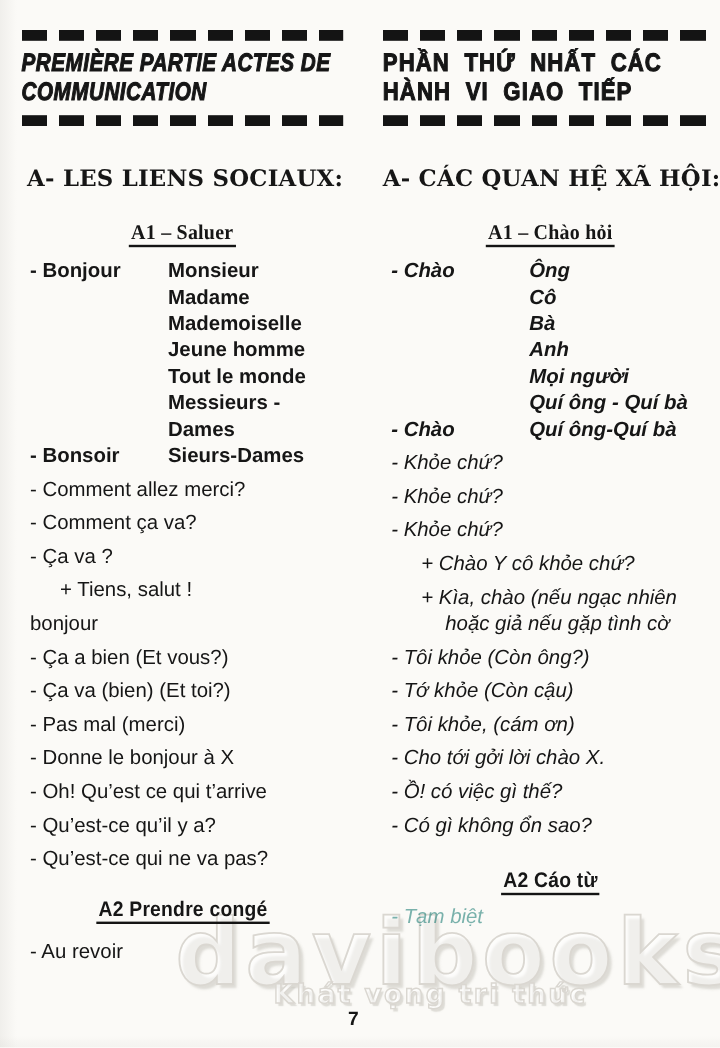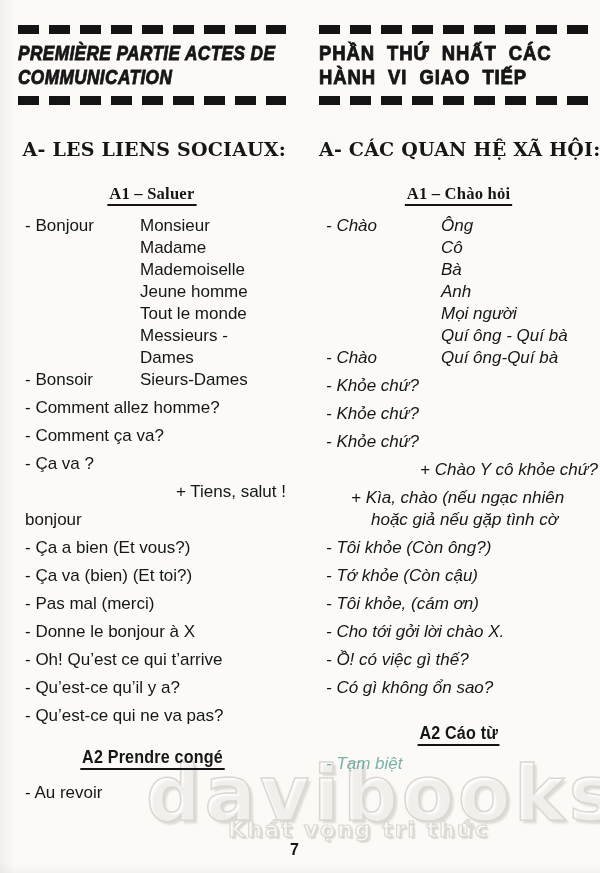--- a/index.html
+++ b/index.html
@@ -52,29 +52,29 @@
   .a1-heading span, .a2-heading span {
     display:inline-block; font-weight:bold; font-size:17.5px; line-height:20px;
     border-bottom:2.5px solid #141414; padding:0 2px 1px 2px;
     transform:scaleX(0.95); letter-spacing:0.2px;
   }
 
   .body { padding-left:7px; font-size:17px; }
   .col-right .body { font-style:italic; }
 
   .rows { margin-top:9px; }
-  .row { display:flex; }
+  .row { display:flex;font-weight:bold; }
   .row + .row { margin-top:0; }
   .term { flex:none; width:115px; line-height:22px; }
   .words { flex:1; }
   .words div { line-height:22px; }
 
   .phrases { margin-top:6px; }
   .phrase { line-height:22px; margin-top:6px; }
-  .phrase.sub  { padding-left:25px;text-align:right; }
+  .phrase.sub  { padding-left:25px; }
   .phrase.hang { padding-left:45px; text-indent:-20px; }
 
   .a2-heading { margin-top:20px; }
   .col-right .a2-heading { margin-top:24px; }
   .a2-heading span { transform:scaleX(0.92); }
 
   .farewell { margin-top:12px; line-height:22px; font-size:17px; }
   .farewell.faded { color:#0f766e; opacity:0.55; margin-top:7px; }
 
   .watermark-brand {
@@ -137,21 +137,21 @@
         </div>
         <div class="row">
           <div class="term">- Bonsoir</div>
           <div class="words">
             <div>Sieurs-Dames</div>
           </div>
         </div>
       </div>
 
       <div class="phrases">
-        <div class="phrase">- Comment allez homme?</div>
+        <div class="phrase">- Comment allez merci?</div>
         <div class="phrase">- Comment ça va?</div>
         <div class="phrase">- Ça va ?</div>
         <div class="phrase sub">+ Tiens, salut !</div>
         <div class="phrase bare">bonjour</div>
         <div class="phrase">- Ça a bien (Et vous?)</div>
         <div class="phrase">- Ça va (bien) (Et toi?)</div>
         <div class="phrase">- Pas mal (merci)</div>
         <div class="phrase">- Donne le bonjour à X</div>
         <div class="phrase">- Oh! Qu’est ce qui t’arrive</div>
         <div class="phrase">- Qu’est-ce qu’il y a?</div>

